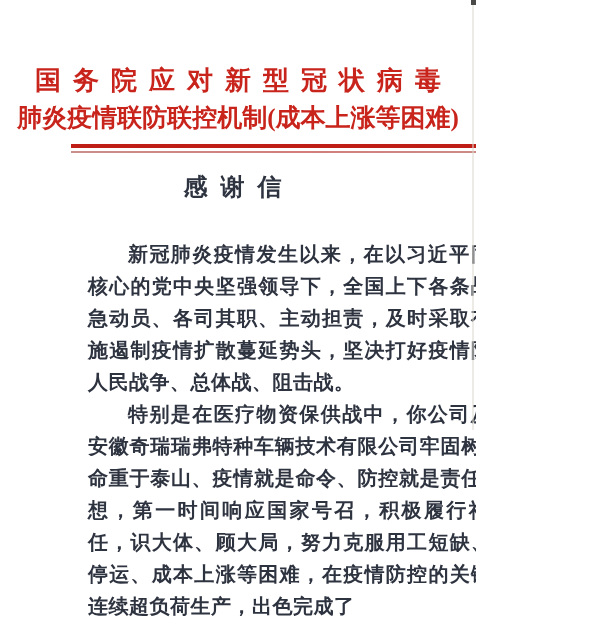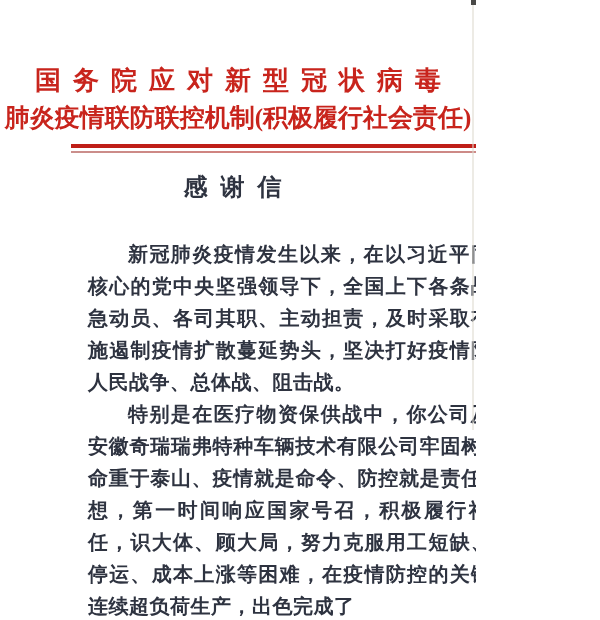--- a/index.html
+++ b/index.html
@@ -114,21 +114,21 @@
     background: #4a4a48;
   }
 </style>
 </head>
 <body>
 
 <div class="page">
 
   <div class="letterhead">
     <div class="lh1">国务院应对新型冠状病毒</div>
-    <div class="lh2">肺炎疫情联防联控机制(积极履行社会责任)</div>
+    <div class="lh2">肺炎疫情联防联控机制(成本上涨等困难)</div>
   </div>
 
   <div class="rule-wrap">
     <div class="rule-thick"></div>
     <div class="rule-thin"></div>
   </div>
 
   <div class="letter-title">感谢信</div>
 
   <div class="letter-body">

